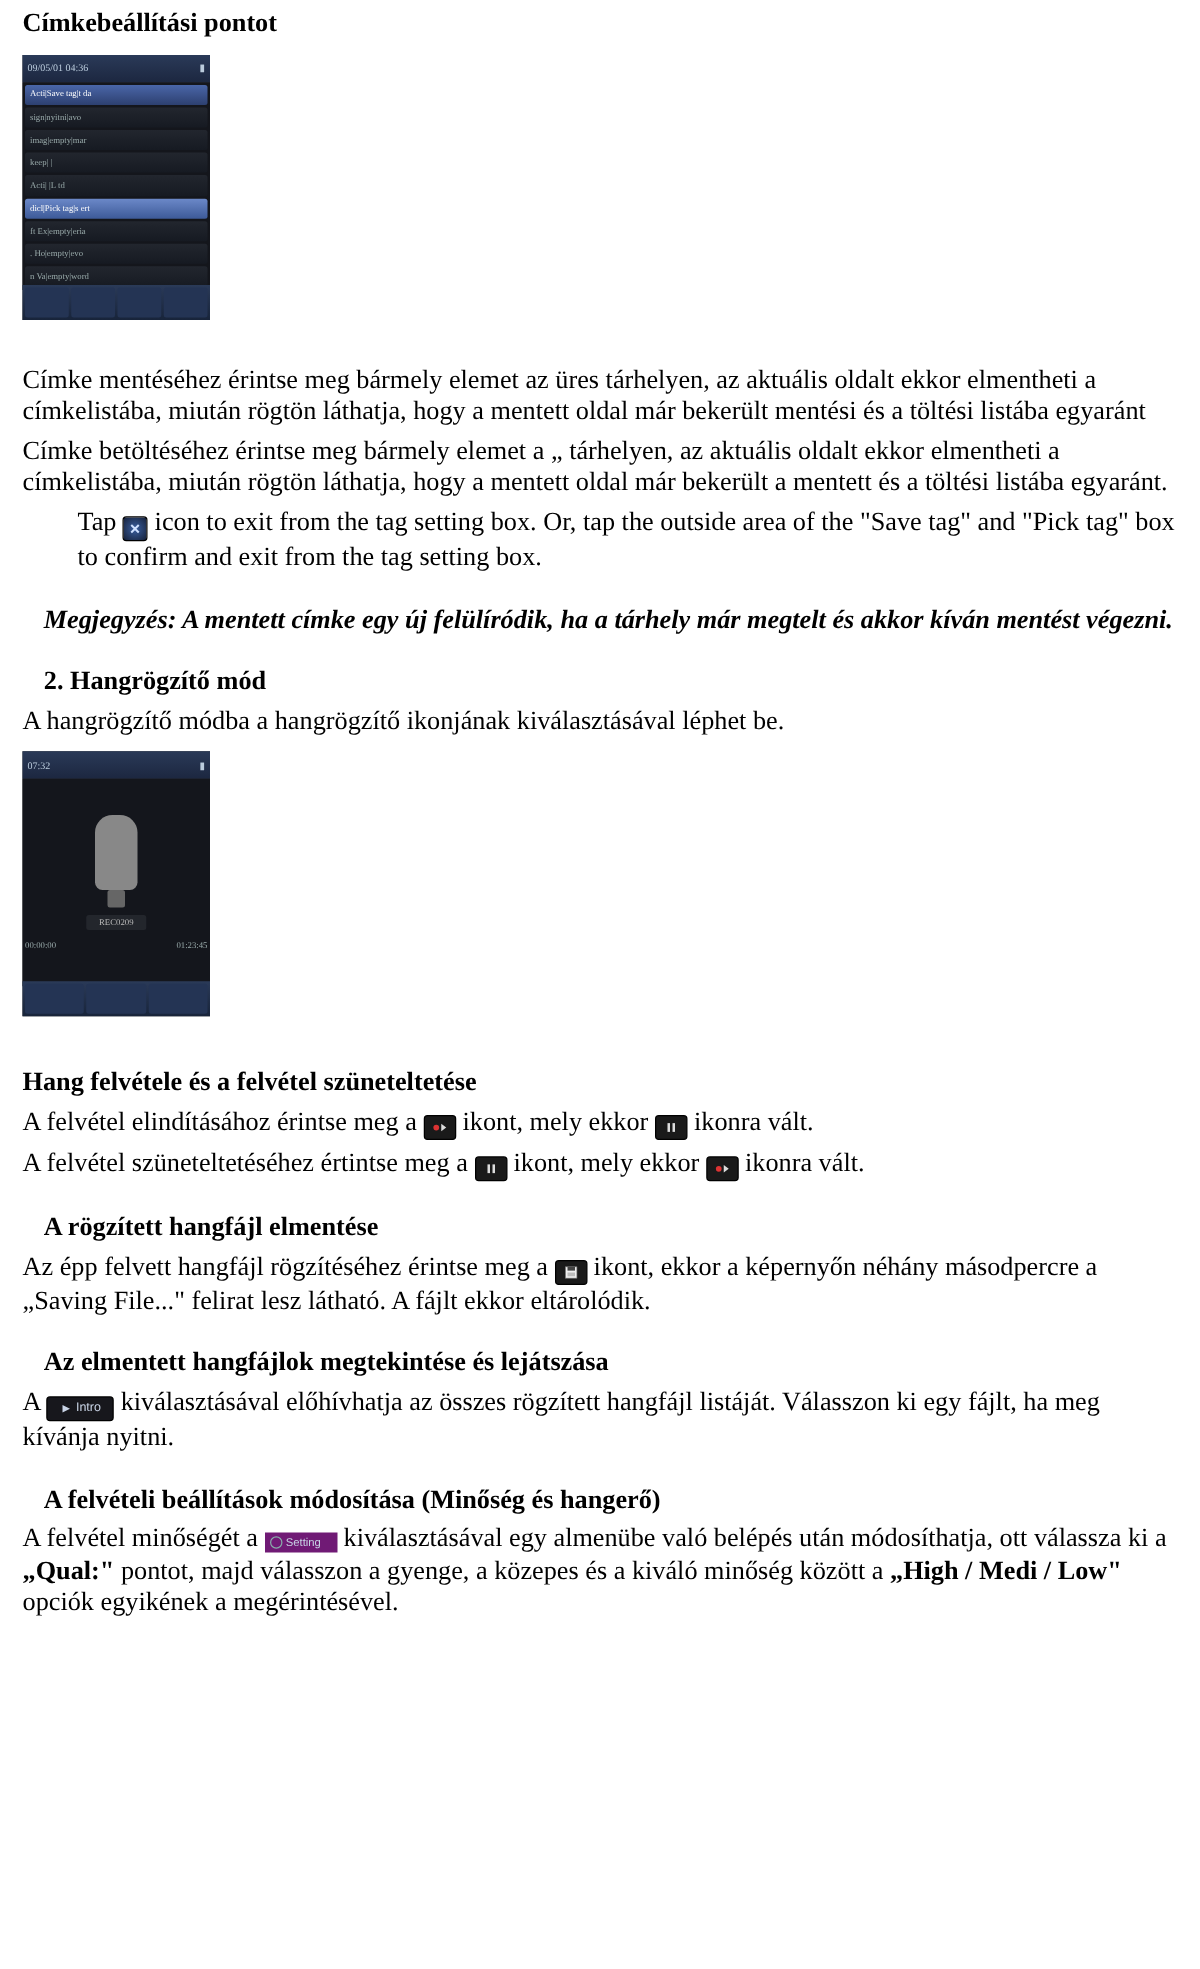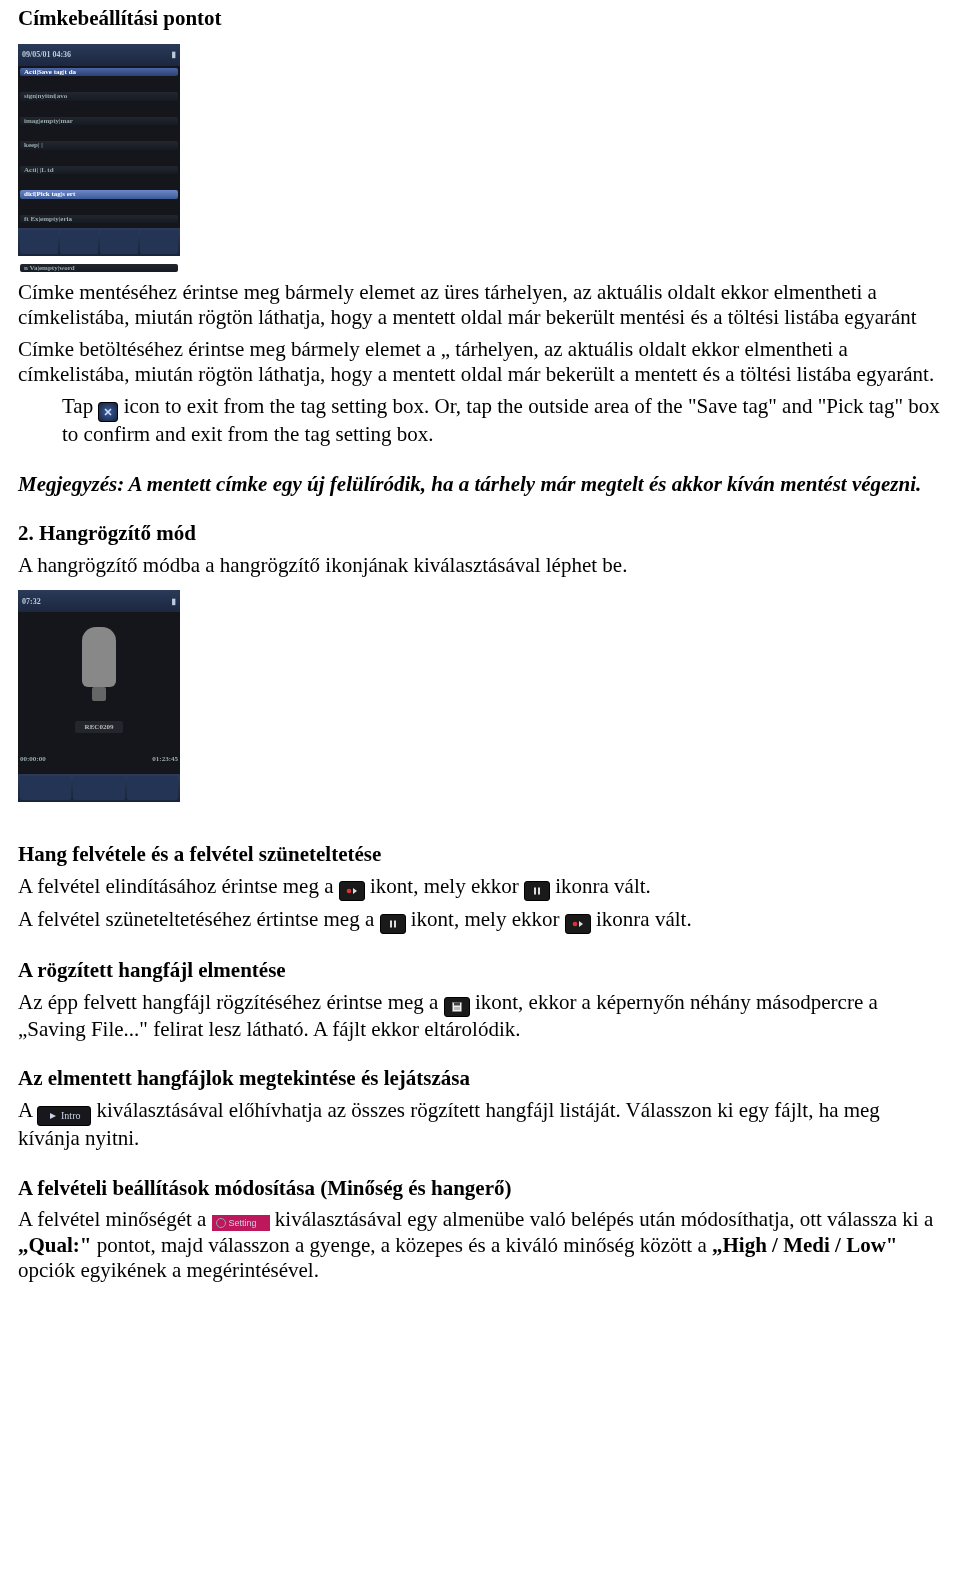--- a/index.html
+++ b/index.html
@@ -13,47 +13,46 @@
     font-size: 21px;
     color: #000;
     padding: 6px 18px 24px 18px;
     box-sizing: border-box;
     line-height: 1.22;
   }
   .bold { font-weight: bold; }
   .italic { font-style: italic; }
   p { margin: 0 0 6px 0; }
   .indent { padding-left: 44px; }
-  .section-gap { margin-top: 24px; }
+  .section-gap { margin-top: 24px; margin-left: 17px; }
   .section-gap-lg { margin-top: 40px; }
 
   
   .device {
-    width: 162px;
+    width: 150px;
     height: 212px;
-    margin: 12px 0 24px 0;
+    margin: 12px 0 35px 0;
     position: relative;
-    font-weight: bold;
   }
   .device-frame {
     position: absolute; inset: 0;
     background: #2b2b2b;
   }
   .device .statusbar {
     height: 22px;
     background: linear-gradient(#2a3a58,#1c2740);
     display: flex; align-items: center; justify-content: space-between;
     padding: 0 4px; font-size: 8px; color: #bcd;
   }
   .device .list-area {
     position: absolute; top: 22px; left: 0; right: 0; bottom: 24px;
     background: #14161c;
     display: flex; flex-direction: column;
     padding: 2px;
-    gap: 16px;
+    gap: 2px;
   }
   .device .row {
     flex: 1;
     background: linear-gradient(#22262e,#161a22);
     border-radius: 2px;
     display: flex; align-items: center; justify-content: space-between;
     padding: 0 4px;
     font-size: 7px; color: #9aa;
   }
   .device .row.highlight { background: linear-gradient(#4a66a8,#2d4070); color: #fff; }
@@ -101,28 +100,28 @@
     background: radial-gradient(circle at 50% 50%, #3a5fa0, #16213a);
   }
   .icon-exit svg { width:10px; height:10px; }
   .icon-rec, .icon-pause, .icon-play, .icon-save {
     width: 26px; height: 20px;
   }
   .icon-rec svg, .icon-pause svg, .icon-save svg { width:12px; height:12px; }
   .icon-intro {
     width: 54px; height: 20px;
     font-size: 10px; color: #c9d4e6;
-    font-family: Liberation Serif, serif;
+    font-family: Liberation Sans, sans-serif;
     background: #17171c;
   }
   .icon-setting {
     width: 50px; height: 16px;
     font-size: 9px; color: #c9d4e6;
     font-family: Arial, sans-serif;
-    background:#be185d;
+    background:#701a75;
     display:inline-flex; align-items:center; gap:3px; padding:0 4px;
     vertical-align: -2px;
   }
   .icon-setting .gear { width:8px;height:8px;border:1px solid #8aa;border-radius:50%; }
 </style>
 </head>
 <body>
 
 <p class="bold">Címkebeállítási pontot</p>
 

